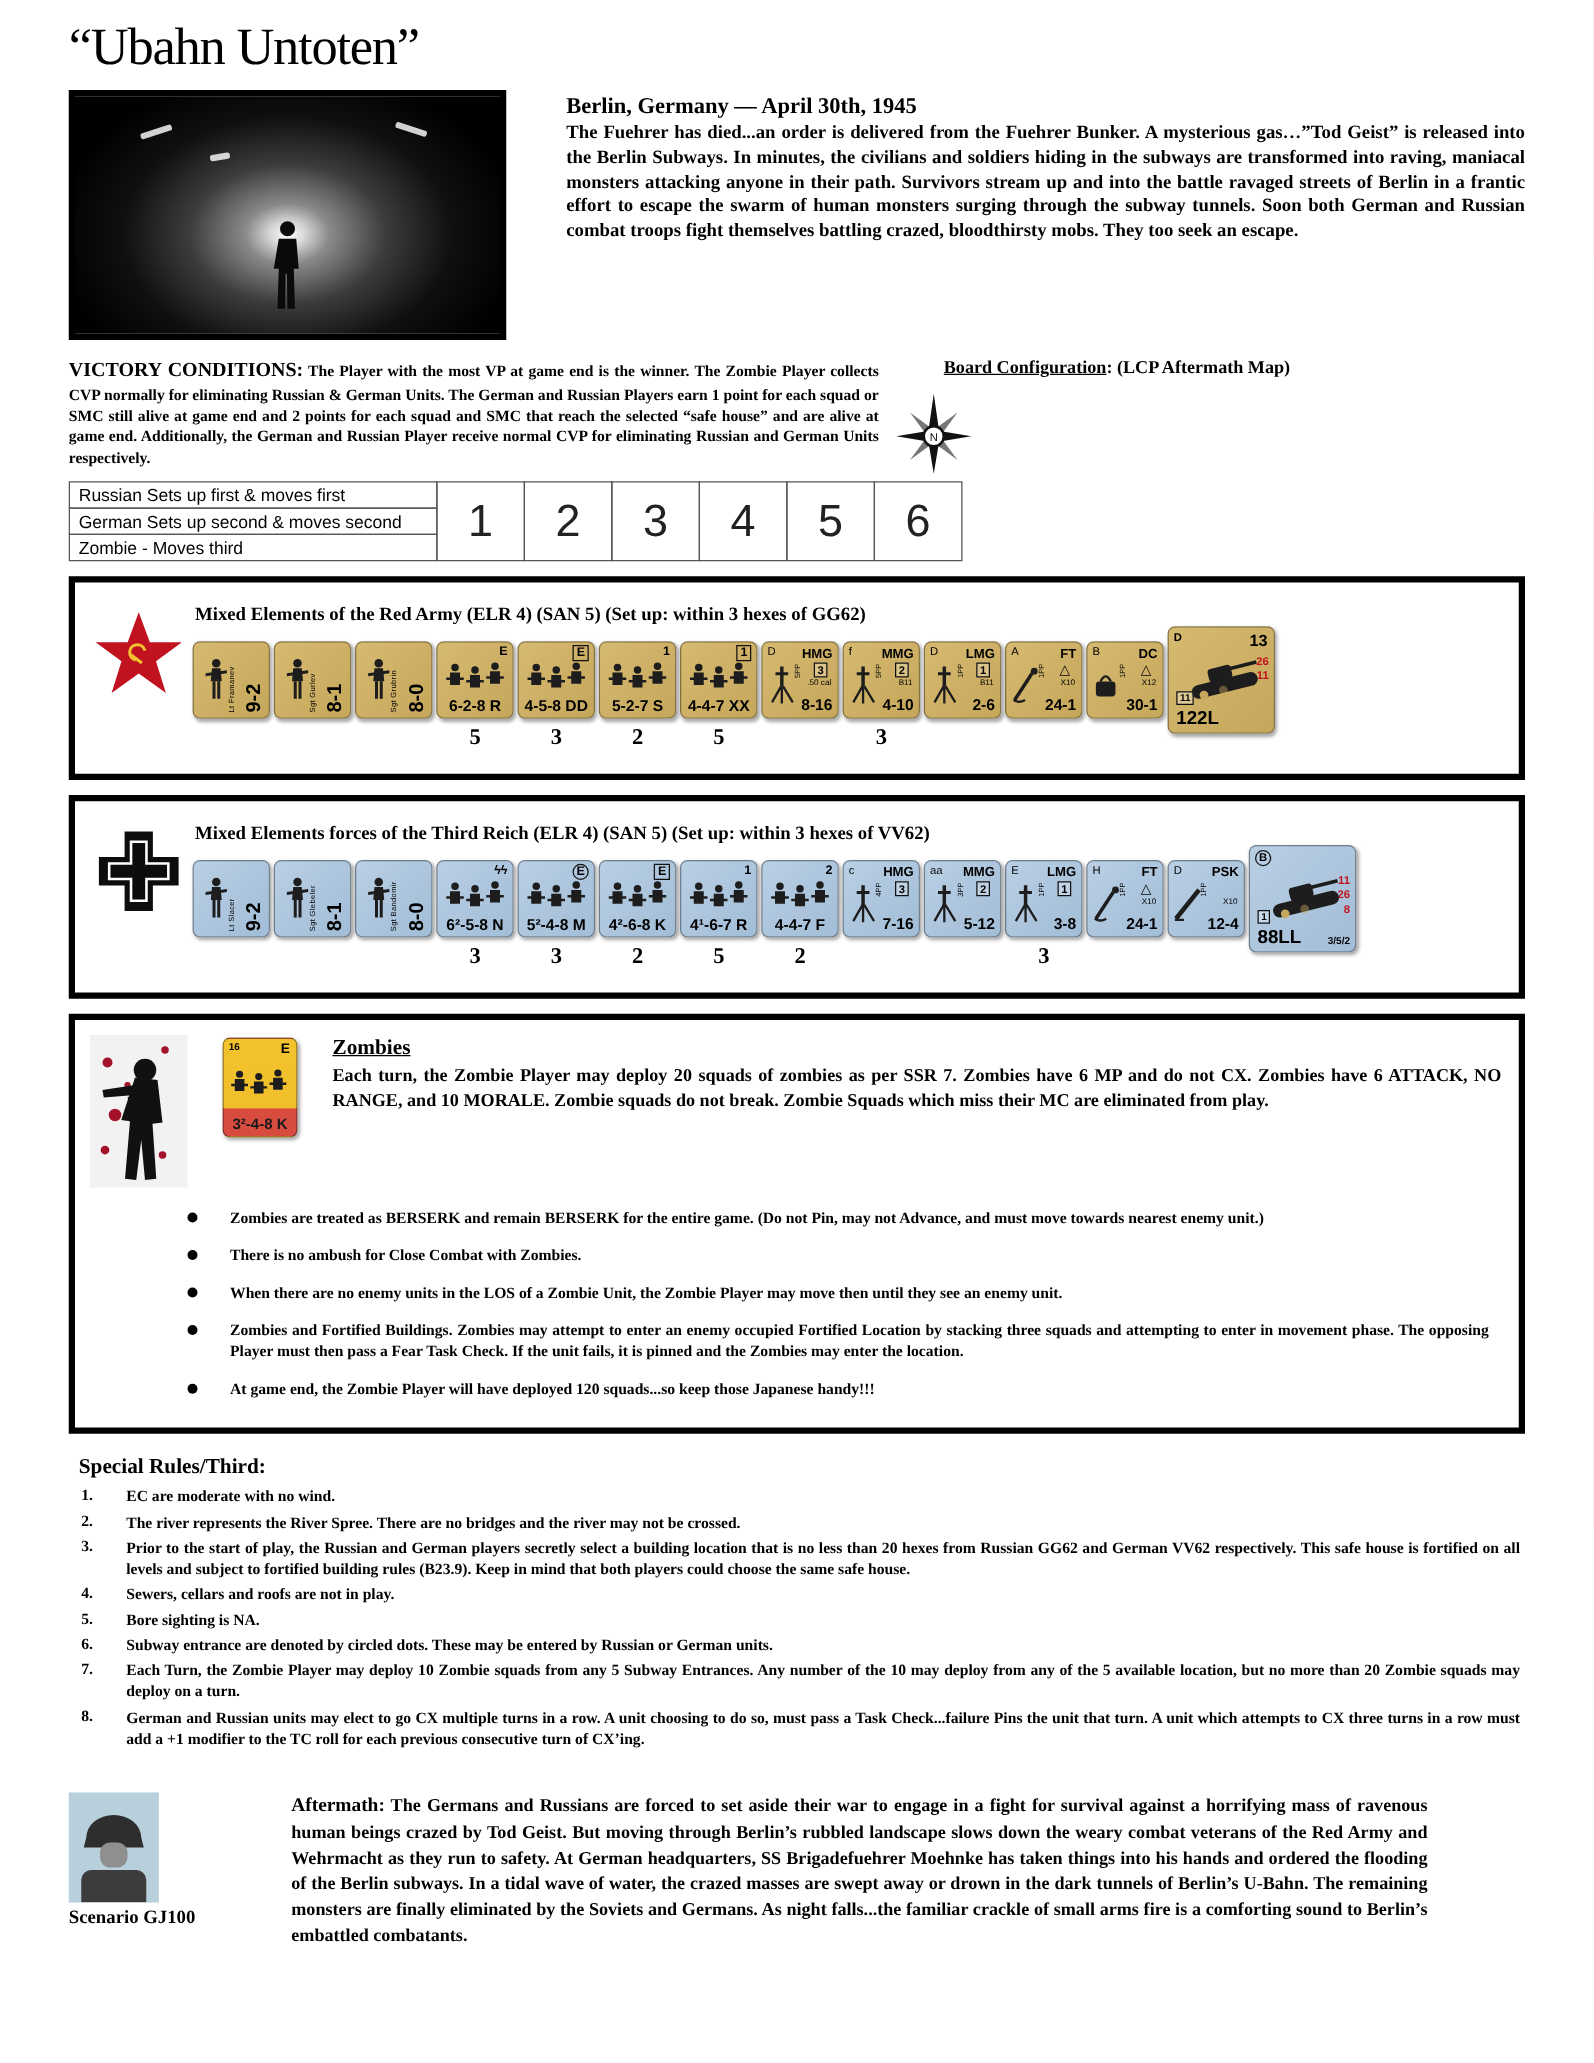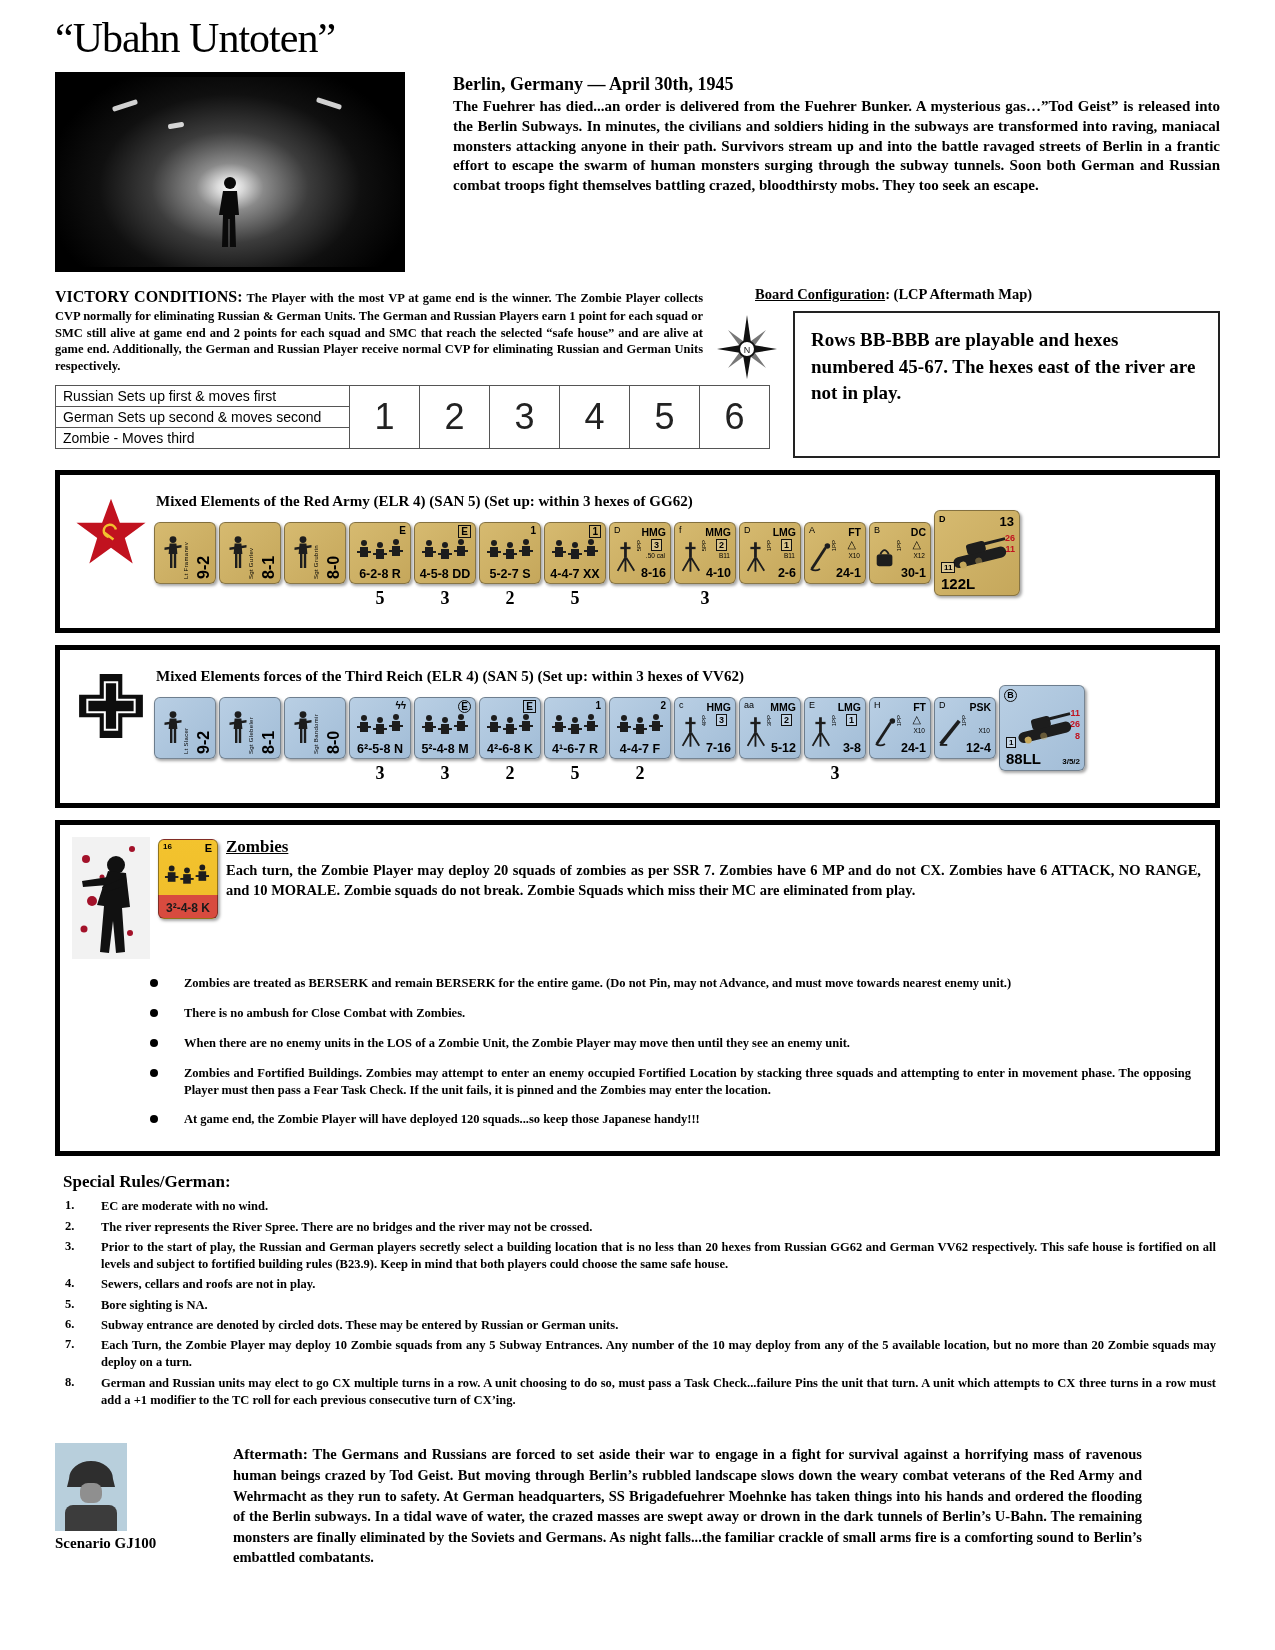--- a/index.html
+++ b/index.html
@@ -73,21 +73,21 @@
   .v-tl{position:absolute;top:3px;left:4px;font:bold 9px "Liberation Sans",sans-serif;}
   .v-tl.circled{border:1px solid #111;border-radius:50%;width:11px;height:11px;line-height:11px;text-align:center;}
   .v-tr{position:absolute;top:3px;right:5px;font:bold 13px "Liberation Sans",sans-serif;}
   .v-reds{position:absolute;right:4px;top:22px;color:#c1121f;font:bold 9px "Liberation Sans",sans-serif;text-align:right;line-height:1.25;}
   .v-mid{position:absolute;left:6px;bottom:22px;border:1px solid #111;font:bold 8px "Liberation Sans",sans-serif;padding:0 2px;background:rgba(255,255,255,.3);}
   .v-val{position:absolute;left:6px;bottom:3px;font:bold 15px "Liberation Sans",sans-serif;}
   .v-extra{position:absolute;right:4px;bottom:4px;font:bold 8px "Liberation Sans",sans-serif;}
   .vehicle .c-art{left:10px;top:20px;width:66px;height:38px;transform:rotate(-14deg);}
   
   .zbox{border:5px solid #000;margin-top:12px;padding:12px 14px 10px 12px;}
-  .z-top{display:flex;gap:8px;}
+  .z-top{display:flex;gap:28px;}
   .z-img{width:78px;height:122px;background:#f2f2f2;flex:none;position:relative;}
   .z-counter{width:58px;height:78px;border-radius:6px;flex:none;position:relative;margin-top:2px;
              background:linear-gradient(180deg,#f3c32e 0%,#f0bf2b 71%,#d84b3f 71%,#d84b3f 100%);
              border:1px solid rgba(0,0,0,.4);box-shadow:1.5px 2px 3px rgba(0,0,0,.35);}
   .z-counter .c-art{left:5px;top:22px;width:46px;height:30px;}
   .z-tl{position:absolute;top:2px;left:4px;font:bold 8px "Liberation Sans",sans-serif;}
   .z-tr{position:absolute;top:2px;right:5px;font:bold 11px "Liberation Sans",sans-serif;}
   .z-val{position:absolute;bottom:3px;left:0;right:0;text-align:center;font:bold 12px "Liberation Sans",sans-serif;color:#1a1a1a;}
   .z-text{flex:1;}
   .z-text h3{margin:0 0 4px 0;font-size:17px;text-decoration:underline;}
@@ -168,21 +168,20 @@
             <polygon points="-30,0 -6,4 0,0 -6,-4" fill="#111"></polygon>
             <polygon points="30,0 6,4 0,0 6,-4" fill="#111"></polygon>
             <polygon points="-19,-19 -4,-8 0,0 -8,-4" fill="#777"></polygon>
             <polygon points="19,-19 8,-4 0,0 4,-8" fill="#777"></polygon>
             <polygon points="19,19 4,8 0,0 8,4" fill="#777"></polygon>
             <polygon points="-19,19 -8,4 0,0 -4,8" fill="#777"></polygon>
             <circle r="8" fill="#fff" stroke="#111" stroke-width="2"></circle>
             <text x="0" y="3.5" text-anchor="middle" font-size="9" font-family="Liberation Sans, sans-serif" fill="#111">N</text>
           </g>
         </svg>
-        <div class="note-box">Rows BB-BBB are playable and hexes numbered 45-67. The hexes east of the river are not in play.</div>
       </div>
     </div>
   </div>
 
   <div class="ob rus">
     <div class="ob-icon">
       <svg width="74" height="74" viewBox="0 0 60 60">
         <polygon points="30,3 37.2,22.5 58,22.5 41.2,34.8 47.6,55.5 30,42.8 12.4,55.5 18.8,34.8 2,22.5 22.8,22.5" fill="#c1121f"></polygon>
         <path d="M24 30 l8 6 M34 28 a5 5 0 1 0 -6 6" stroke="#f2c12e" stroke-width="2" fill="none"></path>
       </svg>
@@ -751,21 +750,21 @@
           <span>Zombies and Fortified Buildings. Zombies may attempt to enter an enemy occupied Fortified Location by stacking three squads and attempting to enter in movement phase.  The opposing Player must then pass a Fear Task Check. If the unit fails, it is pinned and the Zombies may enter the location.</span>
         </li>
         <li>
           <span class="dot"></span>
           <span>At game end, the Zombie Player will have deployed 120 squads...so keep those Japanese handy!!!</span>
         </li>
       </ul>
   </div>
 
   <div class="rules">
-    <h3>Special Rules/German:</h3>
+    <h3>Special Rules/Third:</h3>
     <ol id="rules-list">
         <li>
           <span class="num">1.</span>
           <span class="txt">EC are moderate with no wind.</span>
         </li>
         <li>
           <span class="num">2.</span>
           <span class="txt">The river represents the River Spree. There are no bridges and the river may not be crossed.</span>
         </li>
         <li>

